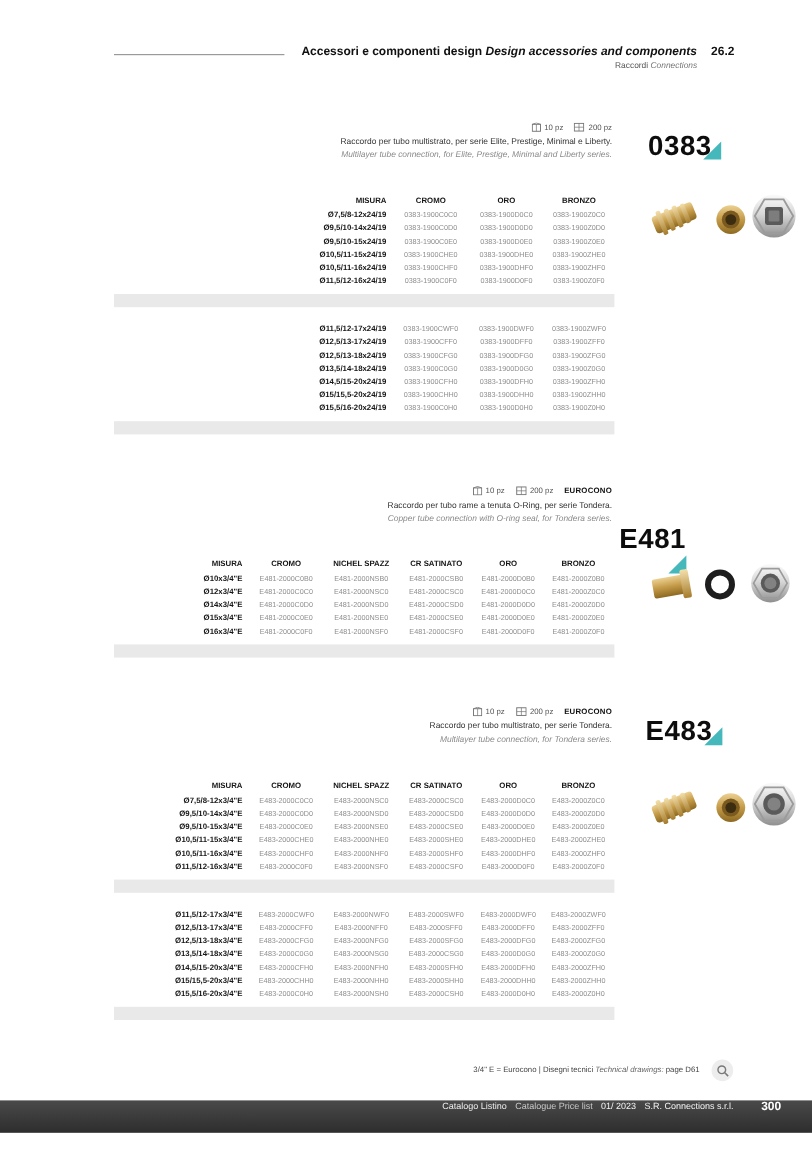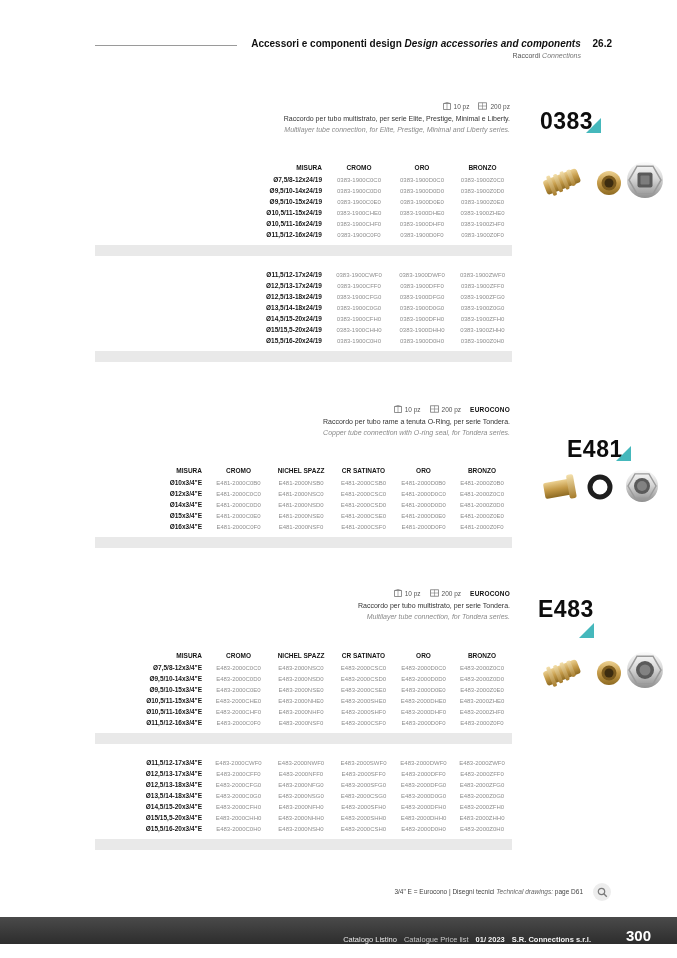--- a/index.html
+++ b/index.html
@@ -33,24 +33,24 @@
   .thead { height:14px; }
   .tcell { text-align:center; font-size:6px; color:#8f8f8f; white-space:nowrap; overflow:visible; }
   .thead .tcell { font-size:6.5px; font-weight:bold; color:#161616; }
   .tcell.misura { text-align:right; padding-right:5px; font-size:6.5px; font-weight:bold; color:#161616; }
   .tsep { height:11px; background:#e9e9e9; margin:5px 0 13px 0; }
 
   
   .foot-note { top:888px; right:94px; font-size:6.5px; color:#444; white-space:nowrap; }
   .foot-note .it { font-style:italic; color:#666; }
   .zoom-btn { left:593px; top:883px; width:18px; height:18px; border-radius:50%; background:#ededed; display:flex; align-items:center; justify-content:center; cursor:pointer; }
-  .bottom-bar { left:0; top:917px; width:677px; height:27px; background:linear-gradient(#4a4a4a,#2d2d2d); display:flex; align-items:flex-end; justify-content:flex-end; padding-right:26px; gap:7px; color:#ececec; font-size:7.5px; white-space:nowrap; }
+  .bottom-bar { left:0; top:917px; width:677px; height:27px; background:linear-gradient(#4a4a4a,#2d2d2d); display:flex; align-items:flex-start; justify-content:flex-end; padding-right:26px; gap:7px; color:#ececec; font-size:7.5px; white-space:nowrap; }
   .bb-en { color:#c8c8c8; }
-  .bb-ed, .bb-co { font-weight:bold; color:#f5f5f5; }
-  .bb-page { font-size:15px; font-weight:bold; color:#ffffff; margin-left:28px; }
+  .bb-ed, .bb-co { font-weight:normal; color:#f5f5f5; }
+  .bb-page { font-size:10px; font-weight:bold; color:#ffffff; margin-left:16px; }
 
   .picon { display:inline-block; }
   .defs { position:absolute; width:0; height:0; }
 </style>
 </head>
 <body>
 
 <svg class="defs" aria-hidden="true">
   <defs>
     <linearGradient id="gold" x1="0" y1="0" x2="0" y2="1">
@@ -229,21 +229,21 @@
             <rect x="0.6" y="0.8" width="7.8" height="6.4" fill="none" stroke="#777" stroke-width="0.8"></rect>
             <line x1="0.6" y1="4" x2="8.4" y2="4" stroke="#777" stroke-width="0.6"></line>
             <line x1="4.5" y1="0.8" x2="4.5" y2="7.2" stroke="#777" stroke-width="0.6"></line>
           </svg>
         <span>200 pz</span>
       </span>
       <span class="euro">EUROCONO</span>
     </div>
     <div class="abs desc-it" style="right:167px; top:18px;">Raccordo per tubo rame a tenuta O-Ring, per serie Tondera.</div>
     <div class="abs desc-en" style="right:167px; top:29px;">Copper tube connection with O-ring seal, for Tondera series.</div>
-    <div class="abs bigcode" style="left:567px; top:36px;">
+    <div class="abs bigcode" style="left:516px; top:36px;flex-direction:column;">
       <span>E481</span>
       <span class="accent" style="border-bottom-color: rgb(69, 184, 188);"></span>
     </div>
     <svg class="abs" style="left:538px; top:60px;" width="132" height="52" viewBox="0 0 132 52">
       <g transform="rotate(-10 24 28)">
         <rect x="6" y="20" width="28" height="16" rx="2" fill="url(#gold)"></rect>
         <rect x="30" y="16" width="7" height="24" rx="2" fill="url(#gold2)"></rect>
       </g>
       <circle cx="62" cy="27" r="10" fill="none" stroke="#1e1e1e" stroke-width="5"></circle>
       <circle cx="104" cy="26" r="16" fill="url(#chrome)"></circle>
@@ -319,21 +319,21 @@
             <rect x="0.6" y="0.8" width="7.8" height="6.4" fill="none" stroke="#777" stroke-width="0.8"></rect>
             <line x1="0.6" y1="4" x2="8.4" y2="4" stroke="#777" stroke-width="0.6"></line>
             <line x1="4.5" y1="0.8" x2="4.5" y2="7.2" stroke="#777" stroke-width="0.6"></line>
           </svg>
         <span>200 pz</span>
       </span>
       <span class="euro">EUROCONO</span>
     </div>
     <div class="abs desc-it" style="right:167px; top:17px;">Raccordo per tubo multistrato, per serie Tondera.</div>
     <div class="abs desc-en" style="right:167px; top:28px;">Multilayer tube connection, for Tondera series.</div>
-    <div class="abs bigcode" style="left:538px; top:11px;flex-direction:column;">
+    <div class="abs bigcode" style="left:538px; top:11px;">
       <span>E483</span>
       <span class="accent" style="border-bottom-color: rgb(69, 184, 188);"></span>
     </div>
     <svg class="abs" style="left:538px; top:56px;" width="132" height="56" viewBox="0 0 132 56">
       <g transform="rotate(-22 24 32)">
         <rect x="6" y="24" width="36" height="15" rx="3" fill="url(#gold)"></rect>
         <rect x="11" y="21" width="4" height="21" rx="1.5" fill="url(#gold2)"></rect>
         <rect x="18" y="22" width="4" height="19" rx="1.5" fill="url(#gold2)"></rect>
         <rect x="25" y="22" width="4" height="19" rx="1.5" fill="url(#gold2)"></rect>
         <rect x="32" y="23" width="4" height="17" rx="1.5" fill="url(#gold2)"></rect>

